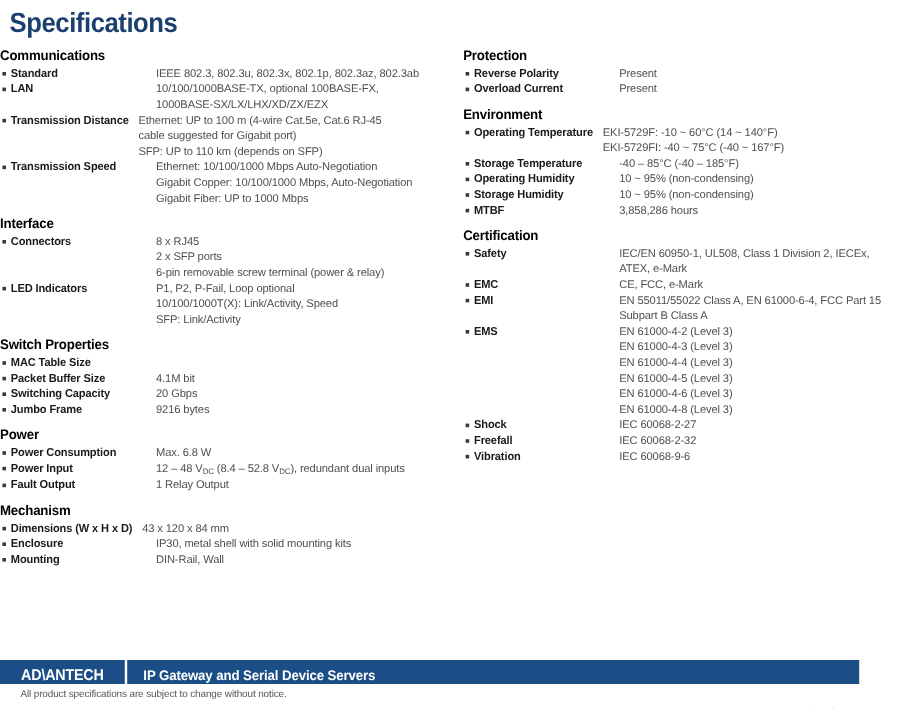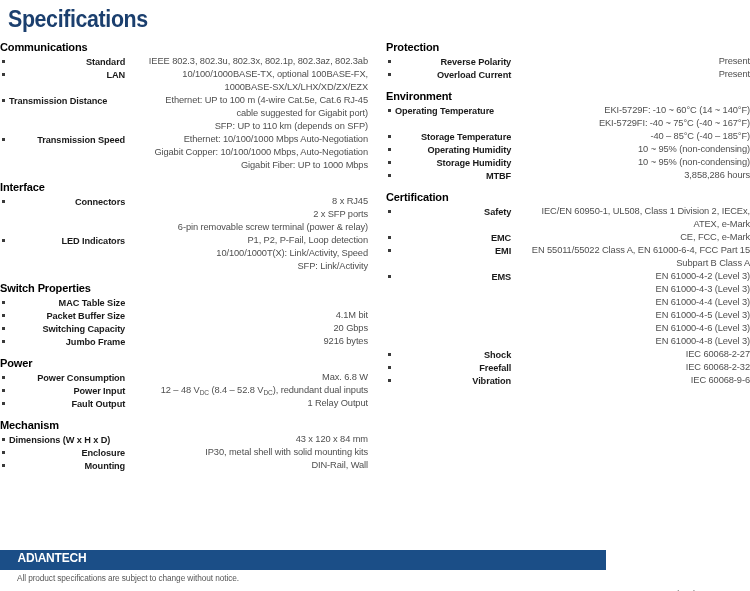--- a/index.html
+++ b/index.html
@@ -54,21 +54,20 @@
     letter-spacing: -0.15px;
     margin-bottom: 2px;
     transform: scaleX(0.96);
     transform-origin: left center;
   }
 
   .spec-row {
     display: flex;
     align-items: flex-start;
     margin-bottom: 0px;
-    text-align: right;
   }
   .bullet {
     width: 9px;
     flex: 0 0 9px;
     padding-top: 5px;
   }
   .bullet i {
     display: block;
     width: 3px;
     height: 3px;
@@ -104,26 +103,25 @@
   .col-left  .spec-label { width: 121px; }
   .col-right .spec-label { width: 121px; }
   .col-left  .spec-label.wide,
   .col-right .spec-label.wide { width: auto; padding-right: 4px; }
 
   
   .footer-bar {
     position: absolute;
     left: 0;
     top: 550px;
-    width: 606px;
+    width: 716px;
     height: 20px;
     background: #1b4e87;
     display: flex;
-    align-items: flex-start;
-    flex-direction: column;
+    align-items: flex-end;
   }
   .logo {
     width: 104px;
     flex: 0 0 104px;
     text-align: center;
     color: #ffffff;
     font-size: 13px;
     font-weight: bold;
     letter-spacing: -0.2px;
     transform: scaleX(0.92);
@@ -225,21 +223,21 @@
             <div>2 x SFP ports</div>
             <div>6-pin removable screw terminal (power &amp; relay)</div>
           </div>
         </div>
         <div class="spec-row">
           <div class="bullet">
             <i></i>
           </div>
           <div class="spec-label">LED Indicators</div>
           <div class="spec-value">
-            <div>P1, P2, P-Fail, Loop detection</div>
+            <div>P1, P2, P-Fail, Loop optional</div>
             <div>10/100/1000T(X): Link/Activity, Speed</div>
             <div>SFP: Link/Activity</div>
           </div>
         </div>
       </div>
       <div class="section">
         <div class="section-title">Switch Properties</div>
         <div class="spec-row">
           <div class="bullet">
             <i></i>

